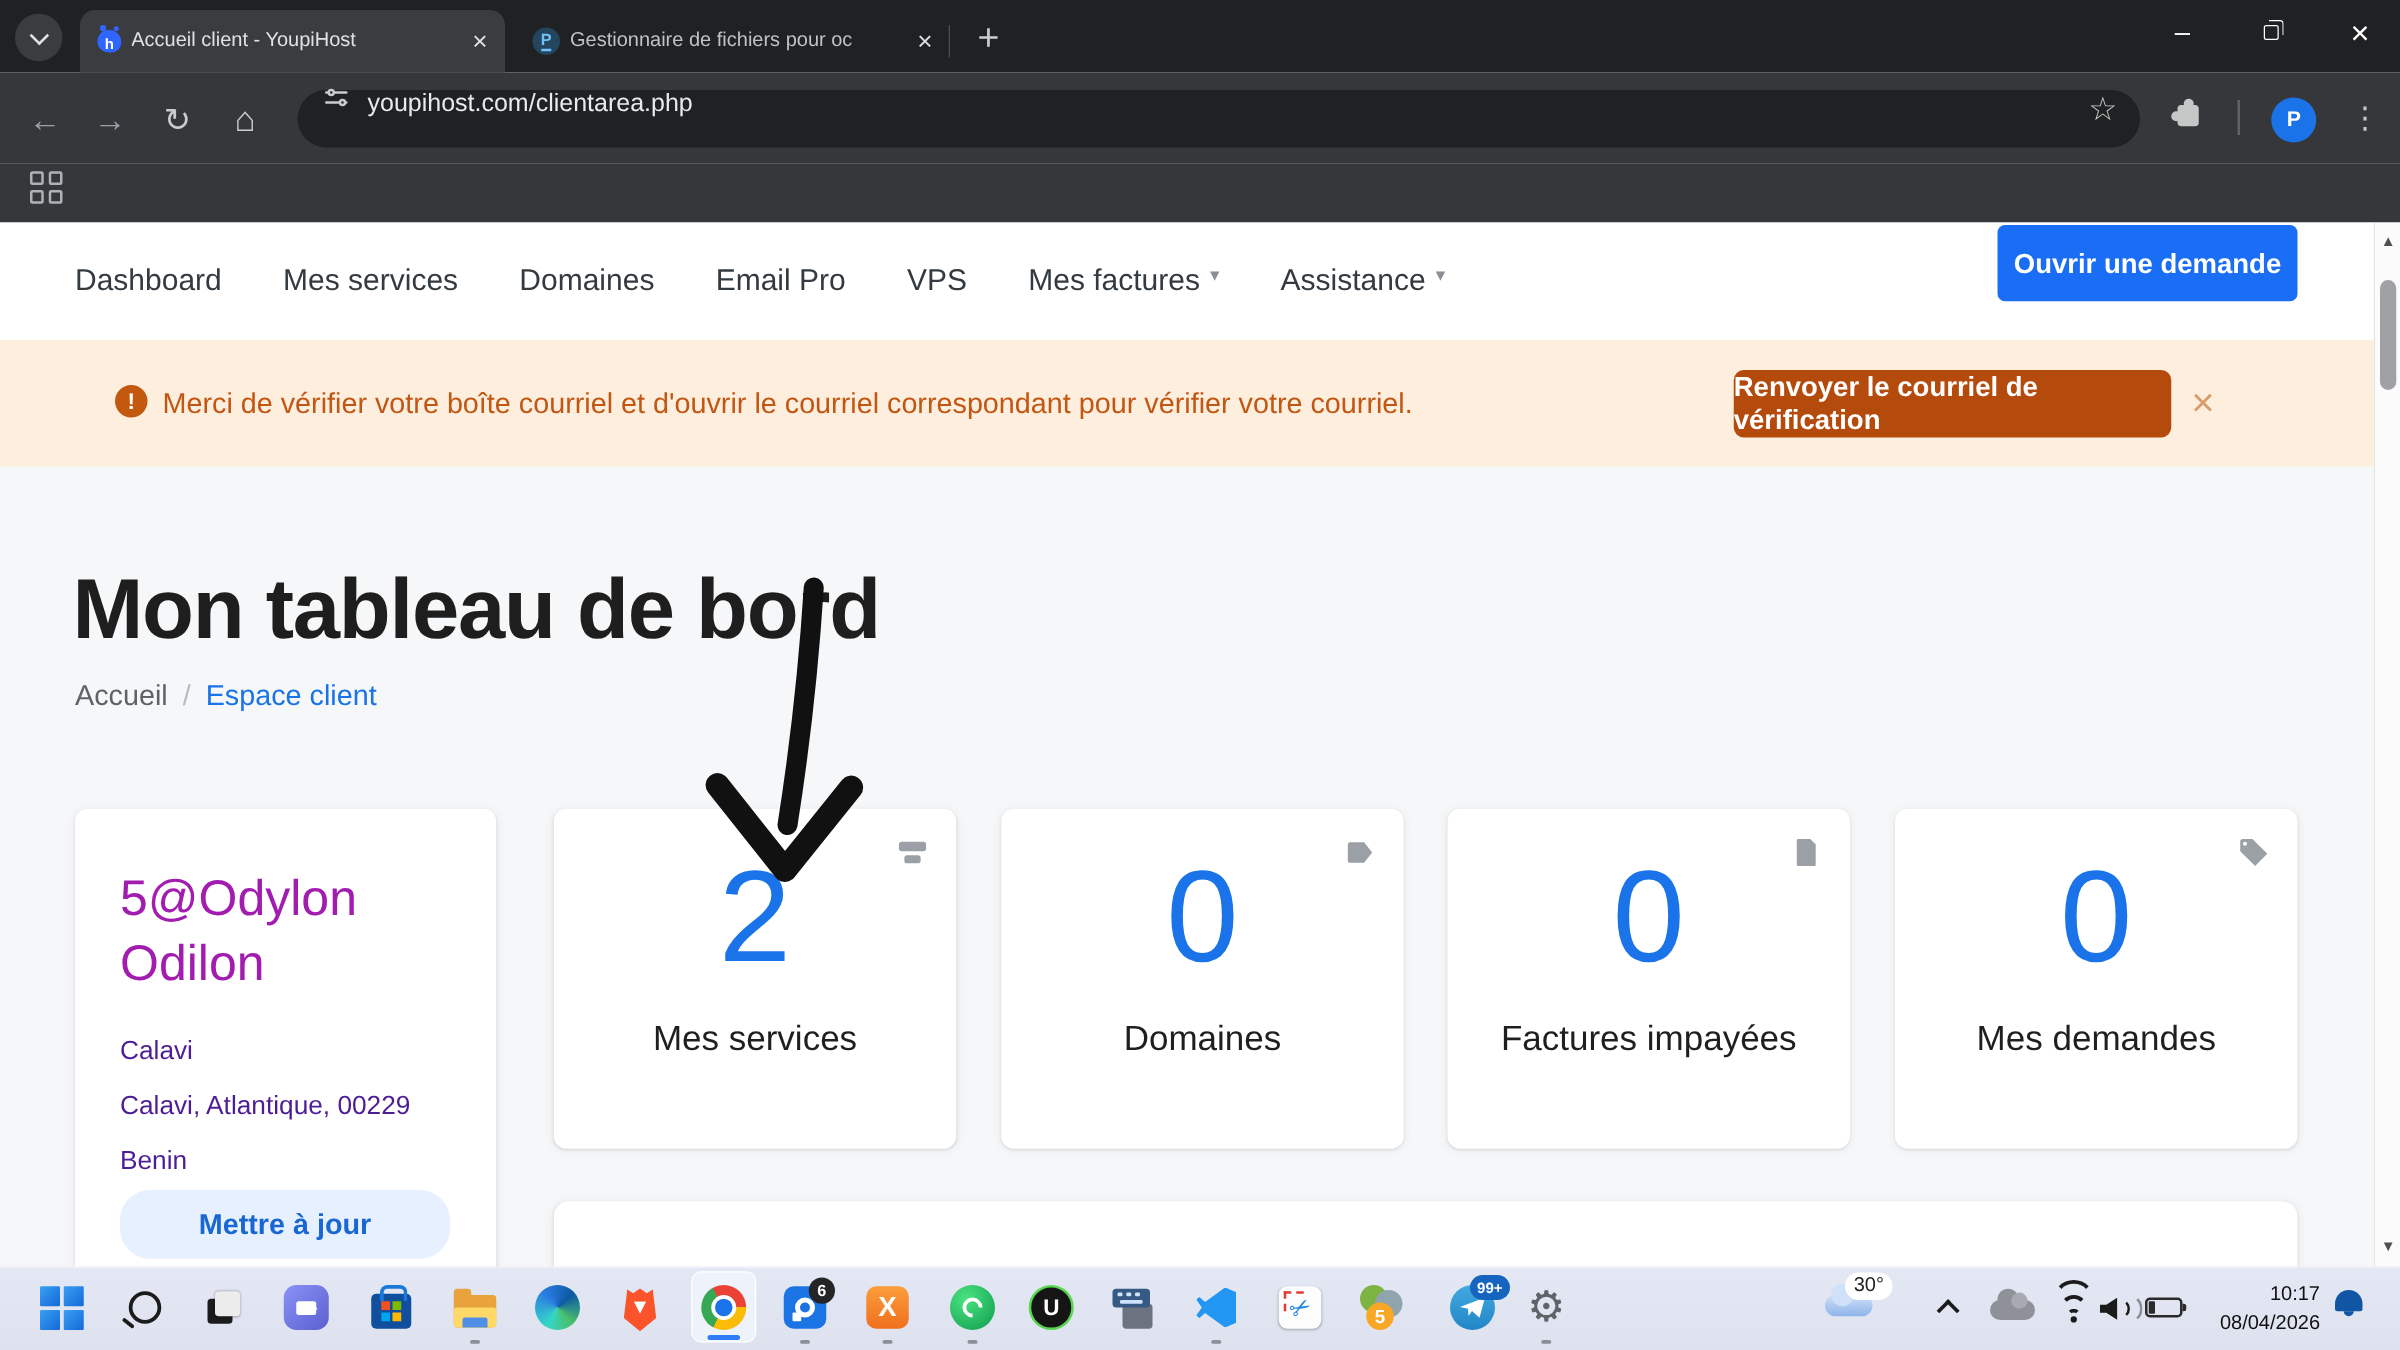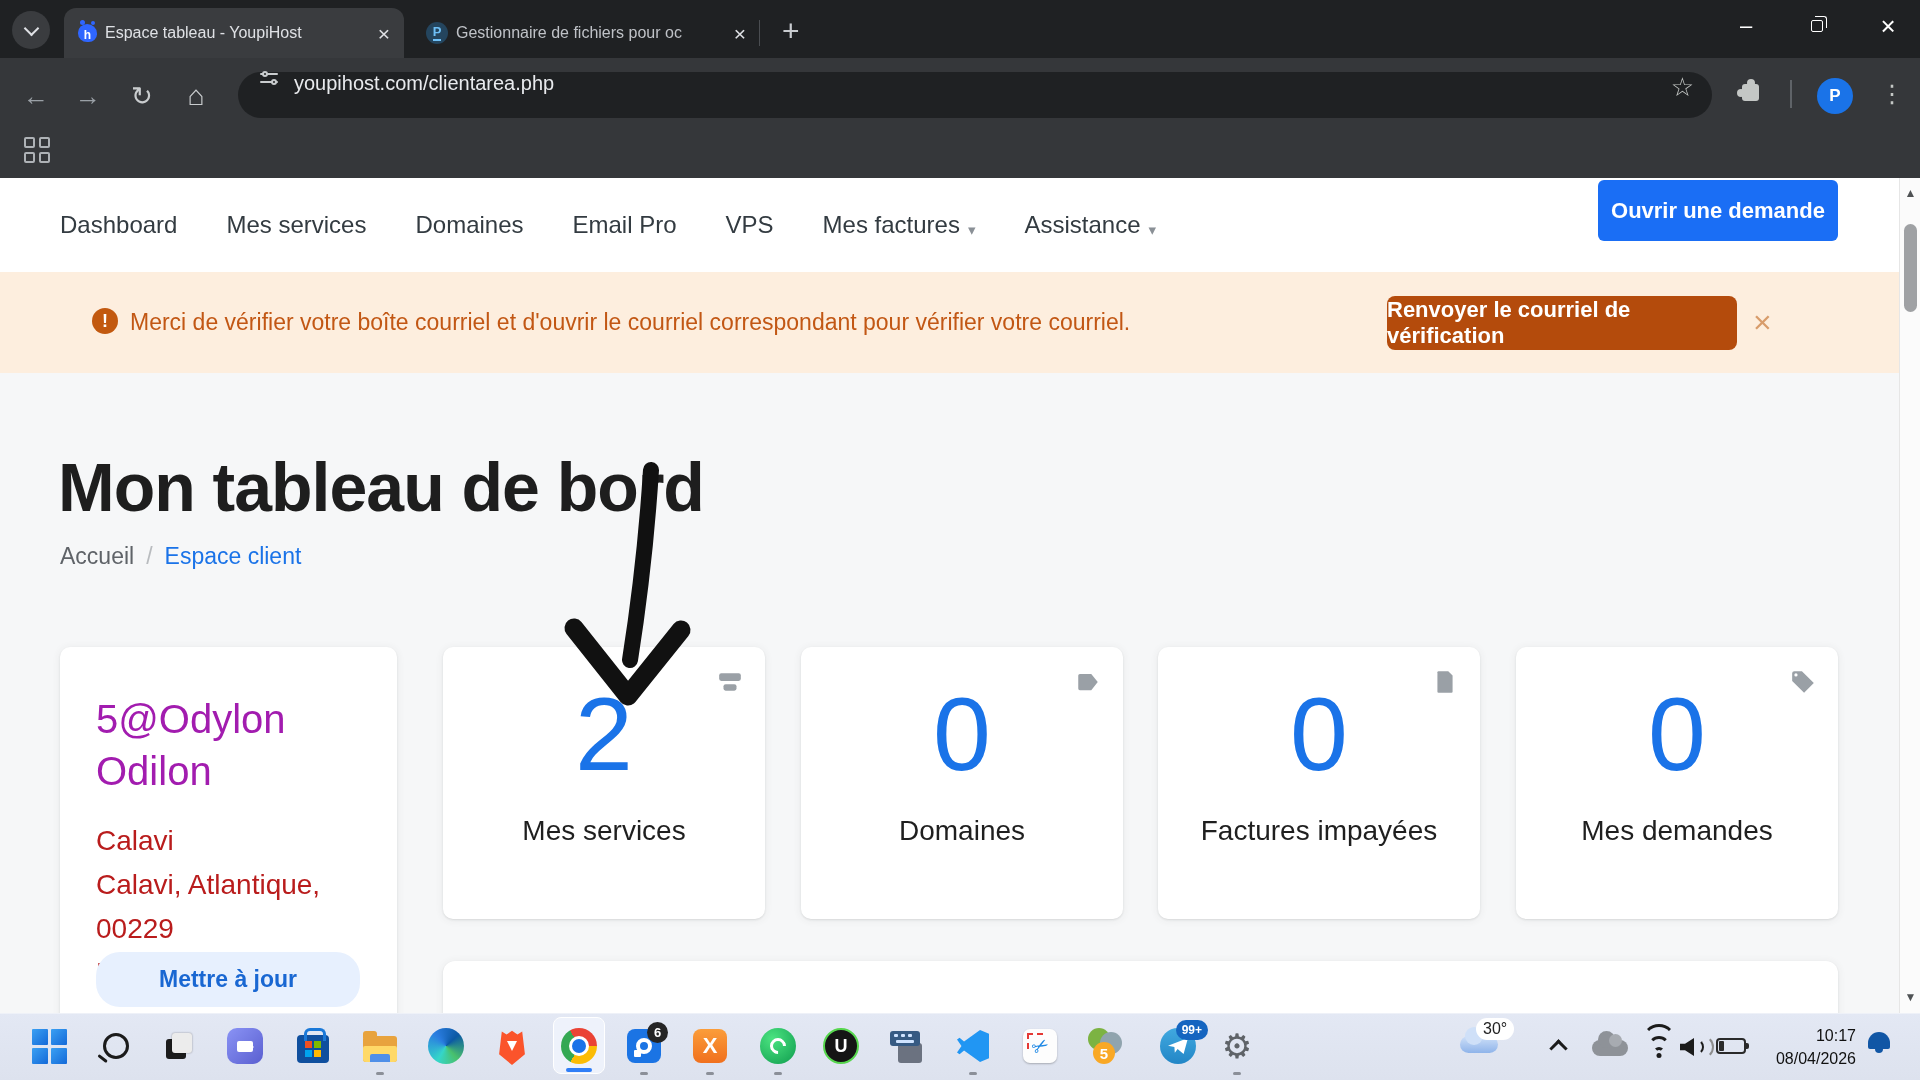--- a/index.html
+++ b/index.html
@@ -50,42 +50,42 @@
   .tb-sep{position:absolute;left:1790px;top:80px;width:2px;height:28px;background:#5f6368}
   .avatar{position:absolute;left:1817px;top:78px;width:36px;height:36px;border-radius:50%;background:#1a73e8;color:#fff;font-size:17px;font-weight:bold;display:flex;align-items:center;justify-content:center}
   .menu-dots{position:absolute;left:1880px;top:80px;font-size:24px;color:#c4c7c5}
   .appsrow{position:absolute;left:0;top:131px;width:1920px;height:47px;background:#35373a}
   .apps-grid{position:absolute;left:24px;top:137px;width:26px;height:26px;display:grid;grid-template-columns:11px 11px;grid-template-rows:11px 11px;gap:4px}
   .apps-grid i{border:2.5px solid #aeb2b6;border-radius:2px}
 
   
   .sitenav{position:absolute;left:0;top:178px;width:1899px;height:94px;background:#fff}
   .sitenav-items{position:absolute;left:60px;top:178px;height:94px;display:flex;align-items:center;gap:49px;z-index:2}
-  .nav-item{font-size:24px;color:#333b41;font-weight:500;display:flex;align-items:flex-end;gap:8px}
+  .nav-item{font-size:24px;color:#333b41;font-weight:500;display:flex;align-items:flex-start;gap:8px}
   .caret{font-size:15px;color:#8a9096}
   .cta-btn{position:absolute;left:1598px;top:180px;width:240px;height:61px;border-radius:6px;background:#1a6ef5;color:#fff;font-size:22px;font-weight:bold;display:flex;align-items:center;justify-content:center;z-index:2}
 
   
   .banner{position:absolute;left:0;top:272px;width:1899px;height:101px;background:#fdeede}
   .banner-ico{position:absolute;left:92px;top:308px;width:26px;height:26px;border-radius:50%;background:#c2590f;color:#fff;font-size:18px;font-weight:bold;display:flex;align-items:center;justify-content:center}
   .banner-msg{position:absolute;left:130px;top:309px;font-size:23px;color:#c25714;font-weight:500}
   .banner-btn{position:absolute;left:1387px;top:296px;width:350px;height:54px;border-radius:8px;background:#b44b0c;color:#fff;font-size:22px;font-weight:bold;display:flex;align-items:center;justify-content:center}
   .banner-close{position:absolute;left:1753px;top:304px;font-size:32px;color:#d89c6b}
 
   
   .h1{position:absolute;left:58px;top:448px;font-size:68px;font-weight:800;color:#1e1e1e;letter-spacing:-1px}
   .crumbs{position:absolute;left:60px;top:543px;font-size:23px;display:flex;gap:12px}
   .crumb-home{color:#5f6368}
   .crumb-sep{color:#b9bcbf}
   .crumb-cur{color:#1a73e8}
 
   .card{position:absolute;background:#fff;border-radius:10px;box-shadow:0 1px 2px rgba(60,64,67,.12),0 1px 8px rgba(60,64,67,.08)}
   .profile-card{left:60px;top:647px;width:337px;height:420px}
   .p-name{position:absolute;left:36px;top:46px;width:240px;font-size:40px;color:#a21caf;line-height:52px}
-  .p-addr{position:absolute;left:36px;top:172px;font-size:28px;color:#b91c1c;line-height:44px}
+  .p-addr{position:absolute;left:36px;top:172px;font-size:21px;color:#4c1d95;line-height:44px}
   .p-btn{position:absolute;left:36px;top:305px;width:264px;height:55px;border-radius:24px;background:#e7f0fe;color:#1967d2;font-size:23px;font-weight:bold;display:flex;align-items:center;justify-content:center}
 
   .stat-card{top:647px;width:322px;height:272px}
   .stat-card .cicon{position:absolute;right:22px;top:22px;width:26px;height:26px;fill:#9aa0a6}
   .stat-num{position:absolute;left:0;top:28px;width:100%;text-align:center;font-size:104px;color:#1a73e8}
   .stat-label{position:absolute;left:0;top:168px;width:100%;text-align:center;font-size:28px;color:#1f1f1f}
   .partial-card{left:443px;top:961px;width:1395px;height:70px;border-radius:12px 12px 0 0}
 
   .arrow-svg{position:absolute;left:0;top:0;width:1920px;height:1080px;pointer-events:none;z-index:6}
 
@@ -185,21 +185,21 @@
 <body>
 
 <div id="screen">
 
   <div class="titlebar">
     <div class="tabsearch">
         <span class="chev-down"></span>
       </div>
     <div class="tab active">
       <span class="fav-yh">h</span>
-      <span class="tab-title">Espace tableau - YoupiHost</span>
+      <span class="tab-title">Accueil client - YoupiHost</span>
       <span class="tab-close">×</span>
     </div>
     <div class="tab inactive">
       <span class="fav-plesk">
           <span>P</span>
         </span>
       <span class="tab-title">Gestionnaire de fichiers pour oc</span>
       <span class="tab-close">×</span>
     </div>
     <div class="newtab">+</div>

